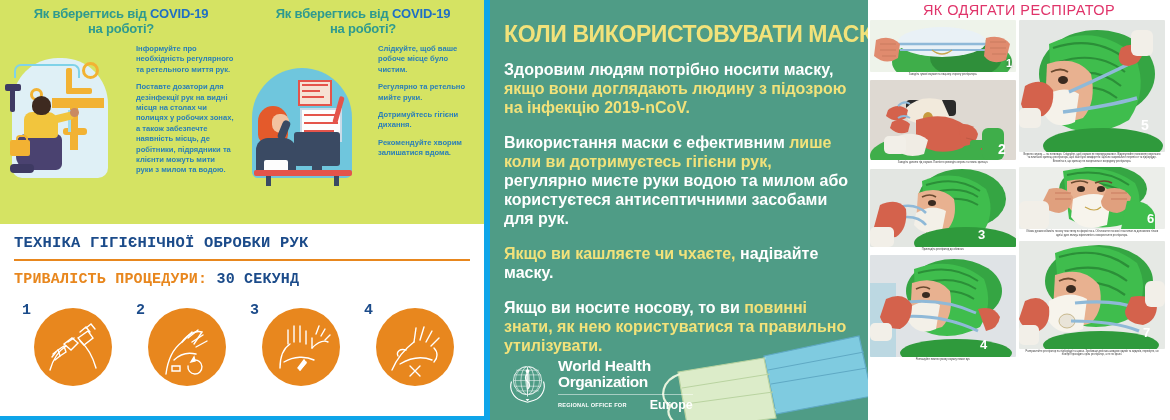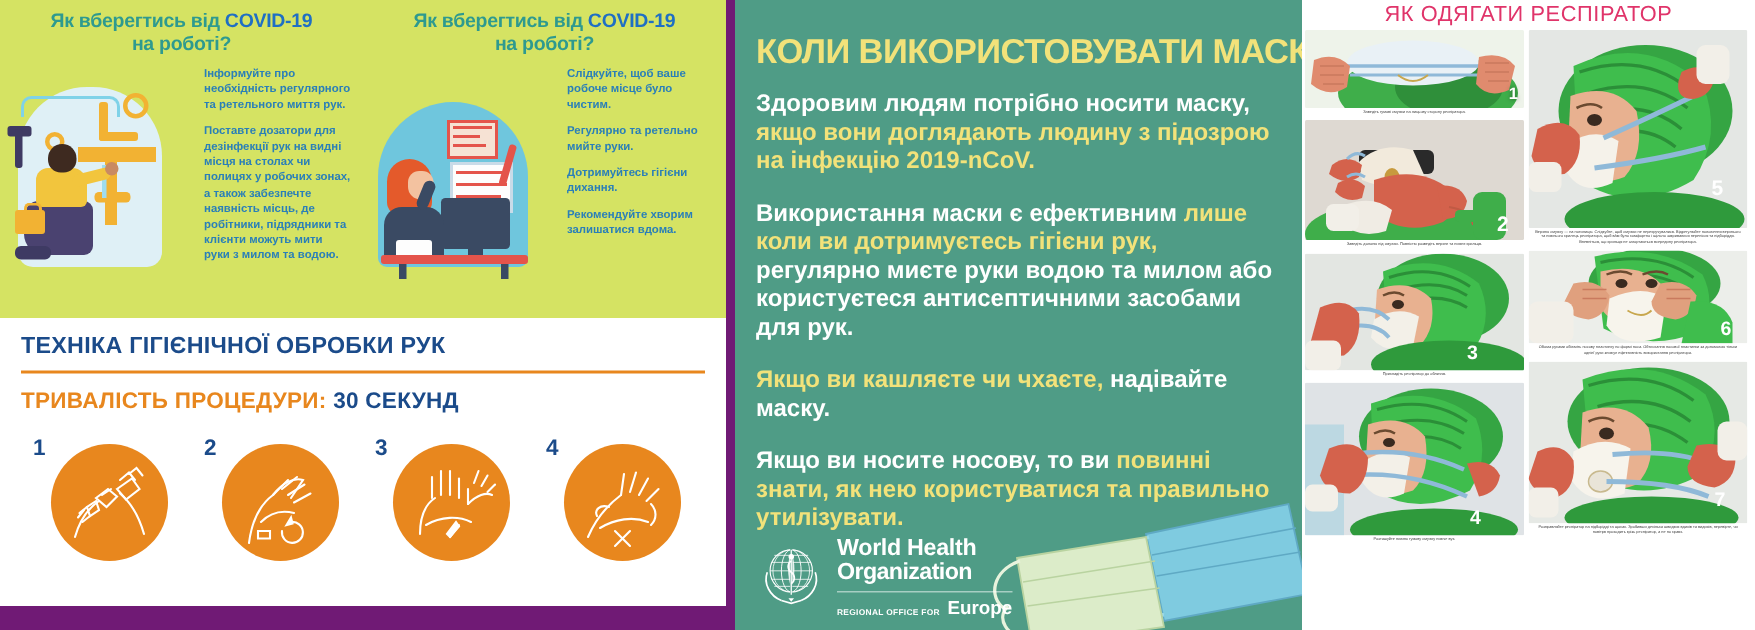--- a/index.html
+++ b/index.html
@@ -5,21 +5,21 @@
   * { box-sizing: border-box; margin: 0; padding: 0; }
   html, body {
     width: 1170px; height: 420px;
     font-family: "Liberation Sans", sans-serif;
     background: #ffffff;
     overflow: hidden;
   }
   .page { position: relative; width: 1170px; height: 420px; display: flex; }
 
   
-  .left-col { width: 490px; height: 420px; position: relative; background: #701a75; }
+  .left-col { width: 490px; height: 420px; position: relative; background: #0ea5e9; }
 
   .green-band {
     position: absolute; left: 0; top: 0; width: 484px; height: 228px;
     background: #d5e363; display: flex;
   }
   .gp { width: 242px; height: 228px; position: relative; padding: 6px 8px 0 8px; }
 
   .gp-title {
     text-align: center; font-size: 13px; font-weight: bold; line-height: 15px;
     color: #2e9a8f; letter-spacing: -0.2px;
@@ -63,21 +63,21 @@
   .ill2-face { position:absolute; left:22px; top:70px; width:17px; height:19px; background:#f3c2a0; border-radius:8px 8px 9px 9px; }
   .ill2-body { position:absolute; left:6px; top:94px; width:40px; height:38px; background:#3a4a63; border-radius:12px 12px 0 0; }
   .ill2-phonearm { position:absolute; left:30px; top:76px; width:8px; height:20px; background:#3a4a63; border-radius:4px; transform:rotate(22deg); }
   .ill2-monitor { position:absolute; left:44px; top:88px; width:46px; height:34px; background:#3a4a63; border-radius:3px; }
   .ill2-monstand { position:absolute; left:62px; top:122px; width:10px; height:6px; background:#3a4a63; }
   .ill2-desk { position:absolute; left:4px; top:126px; width:98px; height:6px; background:#e4544b; border-radius:2px; }
   .ill2-desk-l { position:absolute; top:132px; width:5px; height:10px; background:#3a4a63; }
   .ill2-paper { position:absolute; left:14px; top:116px; width:24px; height:12px; background:#fdfdfd; border-radius:2px; }
 
   
-  .hand-sec { position: absolute; left:0; top:212px; width:484px; height:192px; background:#ffffff; padding: 10px 14px 0 14px; }
+  .hand-sec { position: absolute; left:0; top:224px; width:484px; height:192px; background:#ffffff; padding: 10px 14px 0 14px; font-family: Liberation Mono, monospace; }
   .hand-title { font-size:15.5px; font-weight:bold; color:#1b4b8a; letter-spacing:0.2px; }
   .hand-rule { margin-top:7px; height:2px; background:#e8871e; width:456px; }
   .hand-dur { margin-top:10px; font-size:15px; font-weight:bold; color:#e8871e; letter-spacing:0.2px; }
   .hand-dur .num { color:#1b4b8a; }
   .steps { display:flex; margin-top:14px; }
   .step { width:114px; position:relative; }
   .step-num { position:absolute; left:8px; top:0; font-size:15px; font-weight:bold; color:#1b4b8a; }
   .step-circle { margin-left:20px; margin-top:6px; width:78px; height:78px; border-radius:50%; background:#e8871e; position:relative; overflow:hidden; }
   .step-circle svg { position:absolute; left:0; top:0; }
 
@@ -87,21 +87,21 @@
   .teal-body { margin-top:14px; font-size:16px; line-height:19px; color:#ffffff; font-weight:bold; }
   .teal-body p { margin-bottom:16px; }
   .teal-body .y { color:#f2e27a; }
 
   
   .who { position:absolute; left:14px; bottom:8px; display:flex; align-items:flex-start; gap:7px; z-index:3; }
   .who-emblem { width:47px; height:47px; flex:0 0 47px; }
   .who-txt { color:#ffffff; }
   .who-l1 { font-size:15.5px; font-weight:bold; line-height:16px; letter-spacing:-0.2px; }
   .who-l2 { font-size:15.5px; font-weight:bold; line-height:16px; letter-spacing:-0.4px; }
-  .who-sub { display:flex; align-items:flex-end; gap:5px; margin-top:4px; border-top:1px solid rgba(255,255,255,.5); padding-top:3px; }
+  .who-sub { display:flex; align-items:center; gap:23px; margin-top:4px; border-top:1px solid rgba(255,255,255,.5); padding-top:3px; }
   .who-sub .ro { font-size:5.6px; font-weight:bold; letter-spacing:0.2px; }
   .who-sub .eu { font-size:12.5px; font-weight:bold; }
 
   .masks { position:absolute; right:-6px; bottom:-10px; width:230px; height:120px; z-index:1; }
 
   
   .right { width:302px; height:420px; background:#ffffff; position:relative; }
   .right-title { text-align:center; font-size:14.5px; color:#e0346a; letter-spacing:0.4px; padding-top:2px; }
   .grid { display:flex; padding:2px 2px 0 2px; gap:3px; }
   .gcol { width:146px; }

